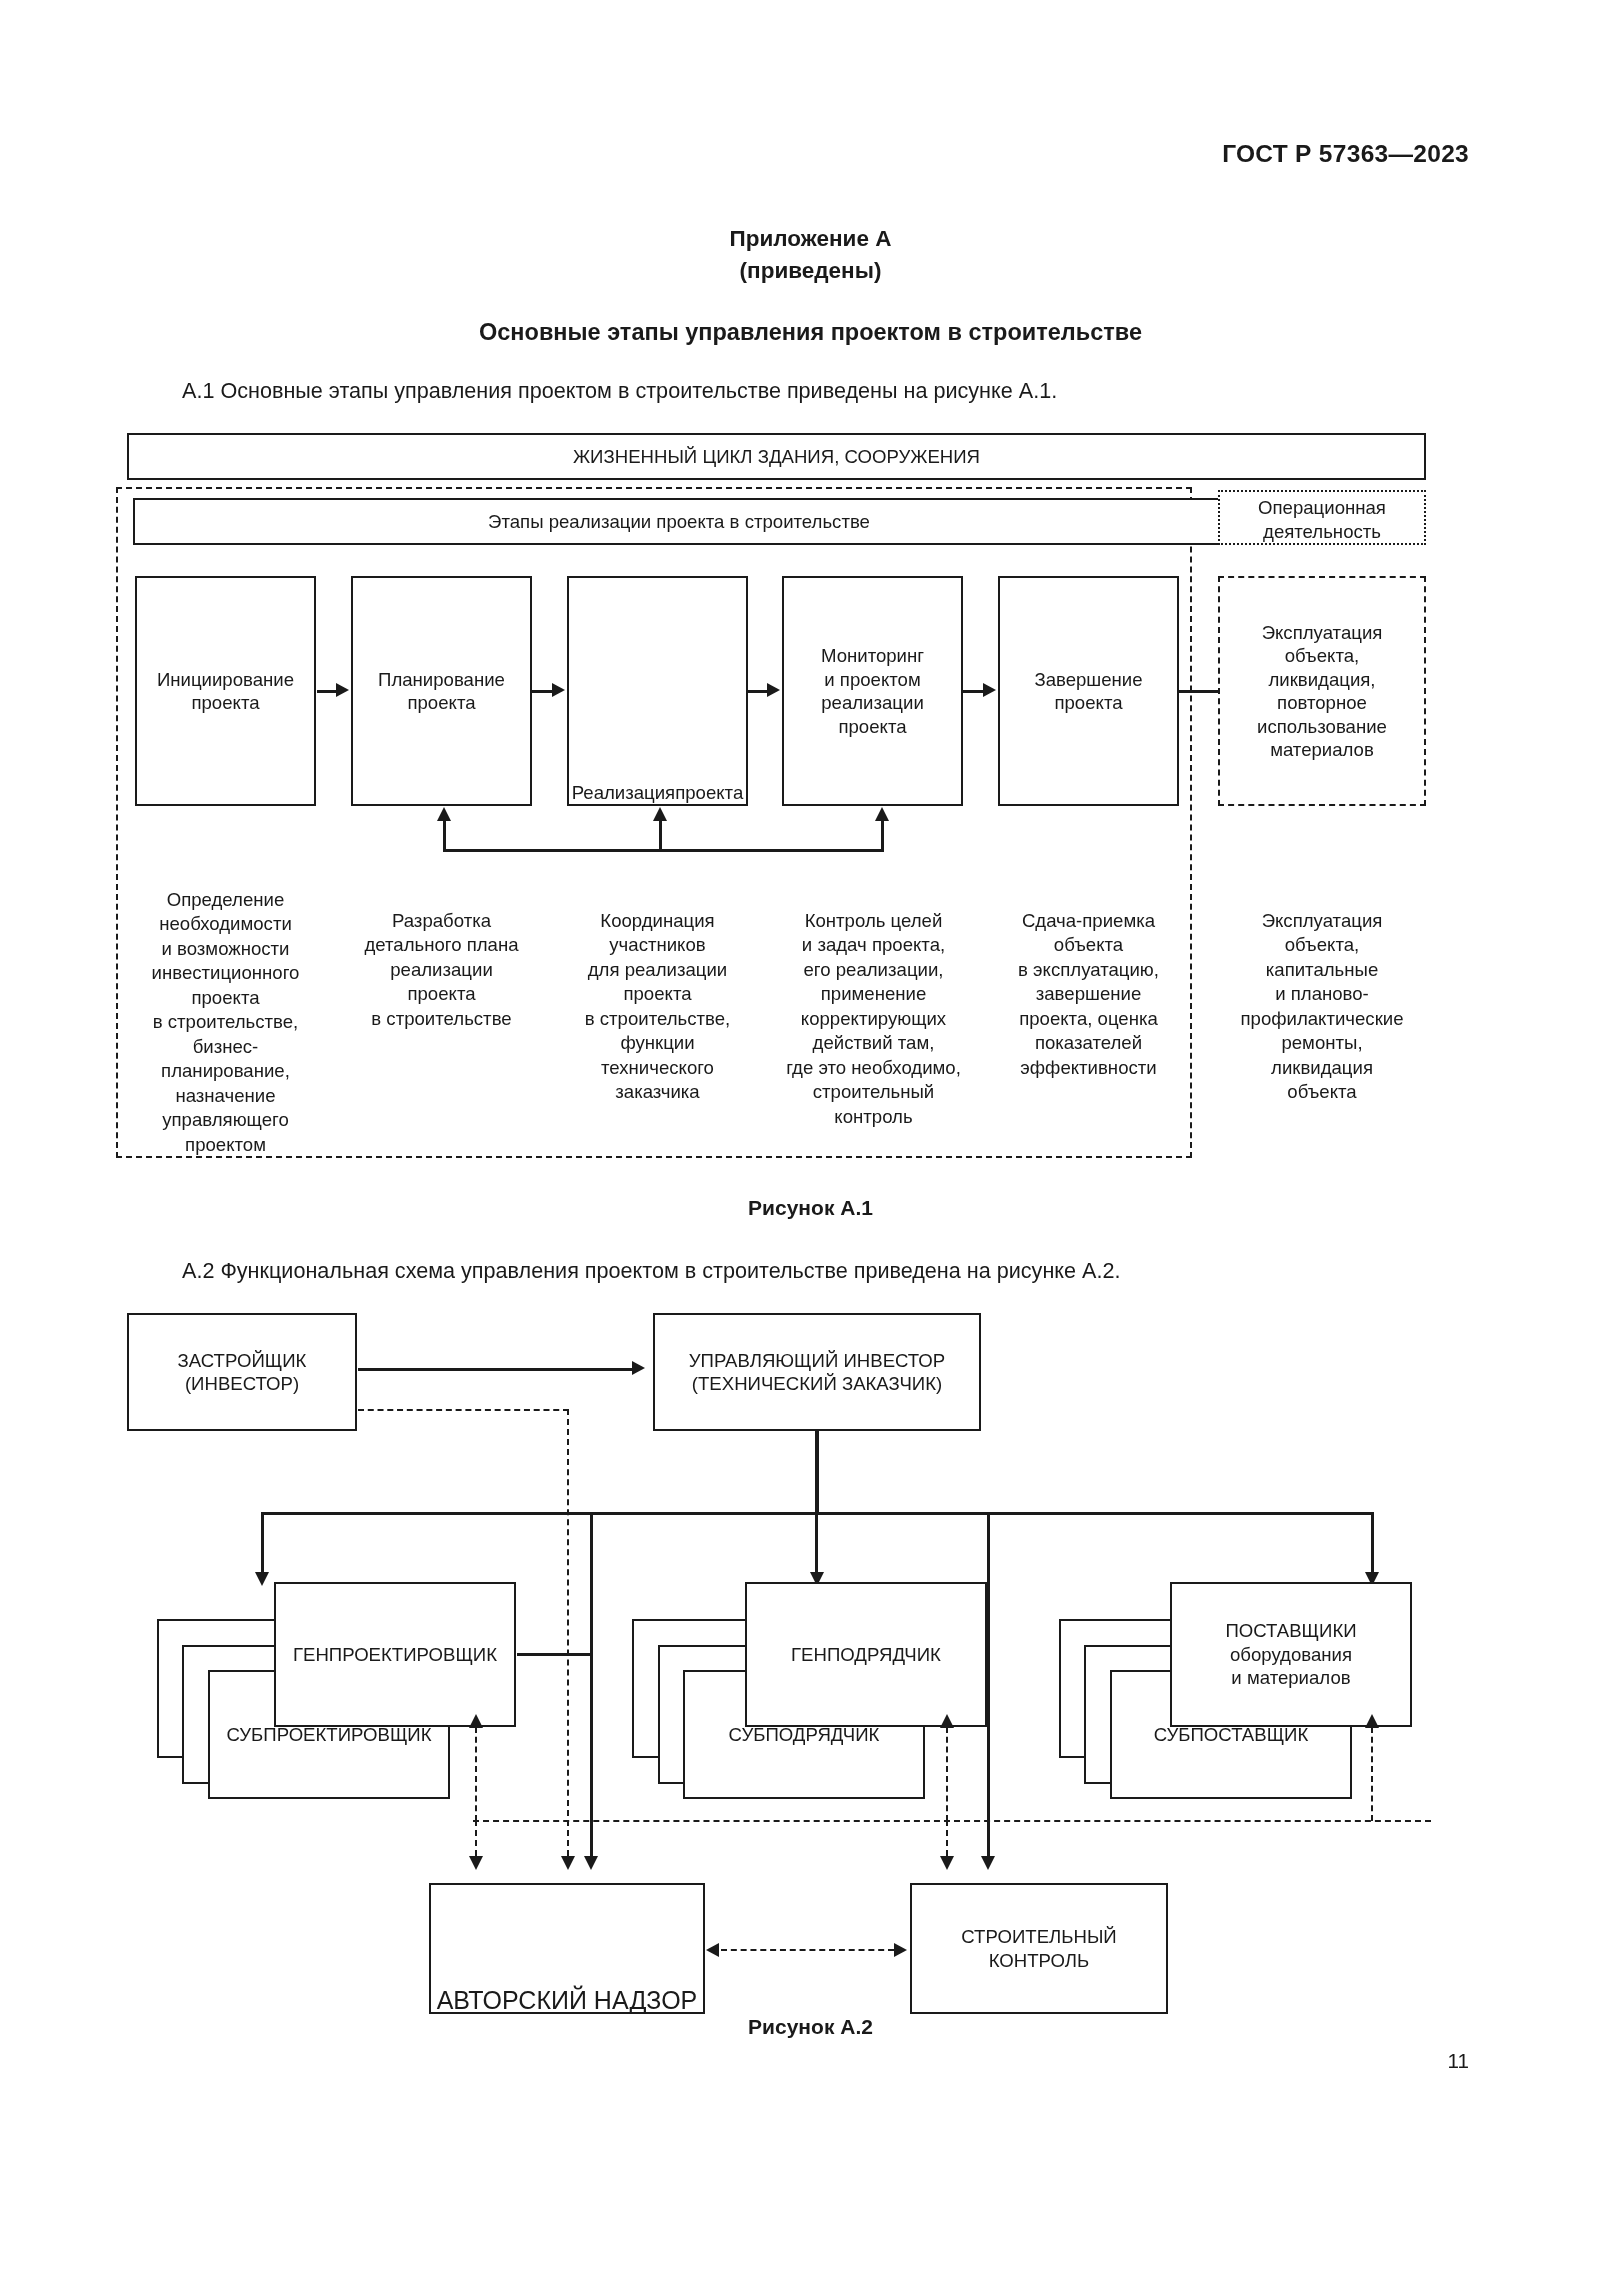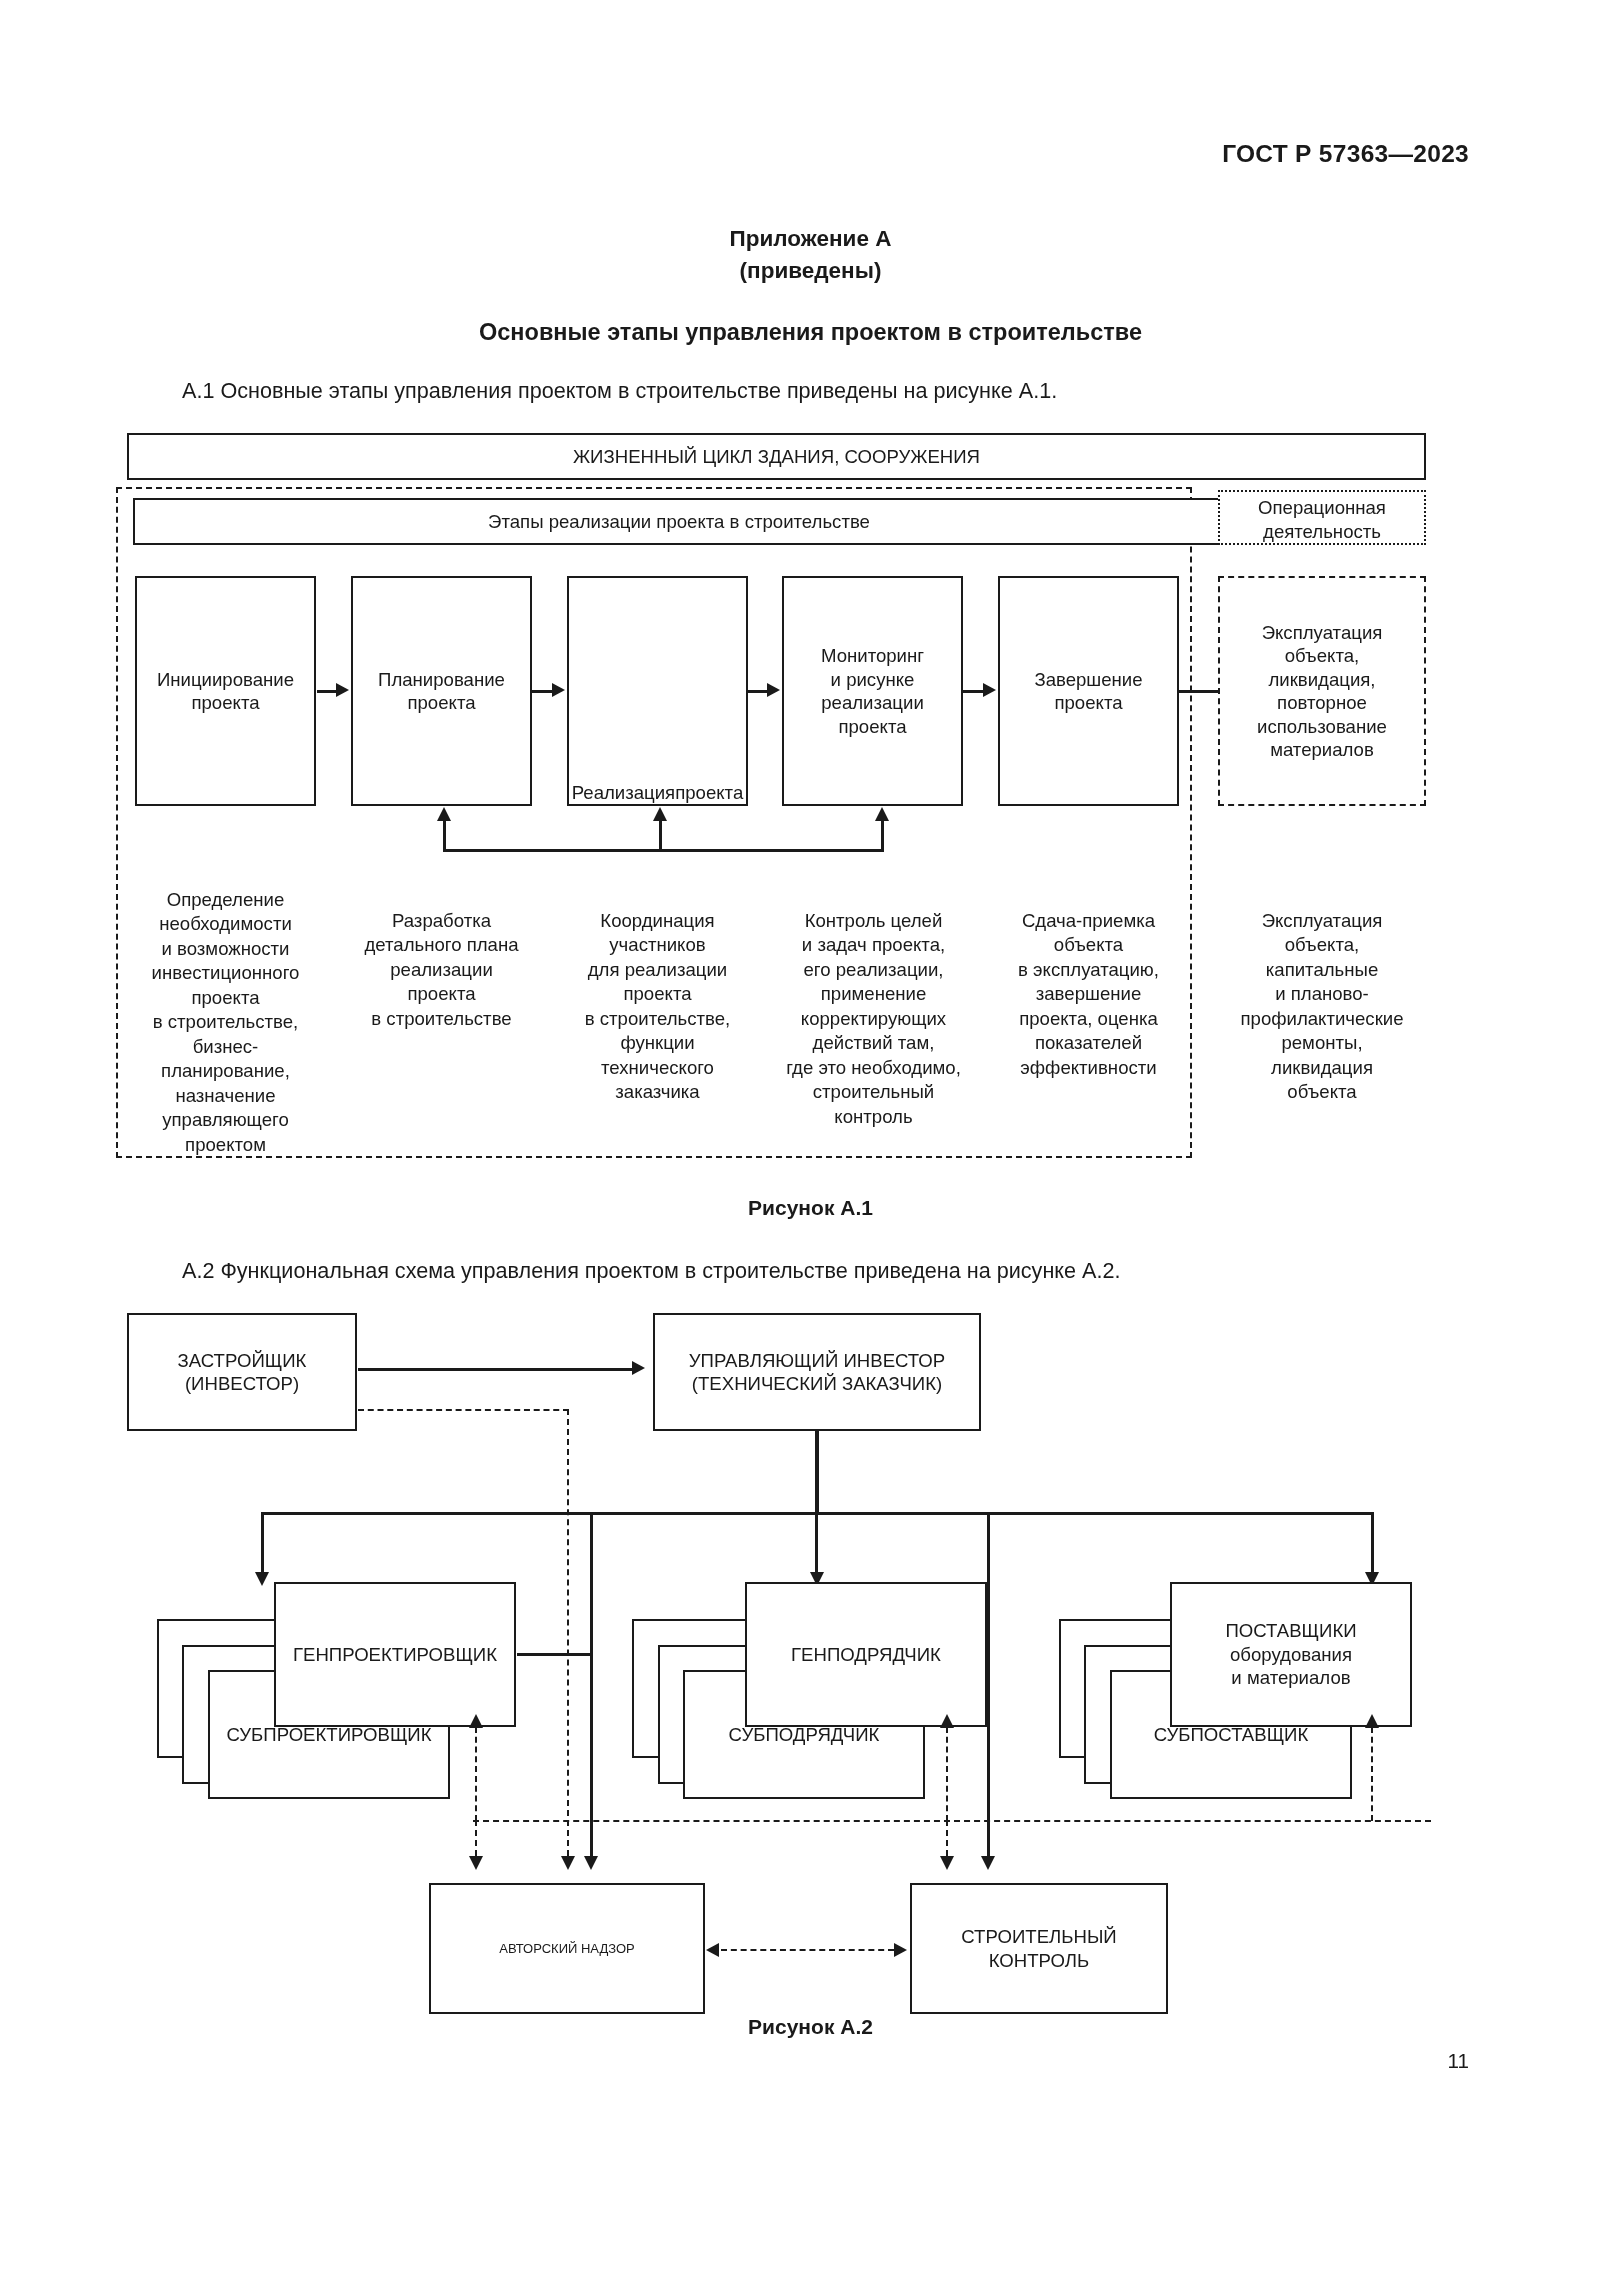--- a/index.html
+++ b/index.html
@@ -215,21 +215,21 @@
     <div class="box" style="left:351px; top:576px; width:181px; height:230px; flex-direction:column;">
       <span>Планирование</span>
       <span>проекта</span>
     </div>
     <div class="box" style="left:567px; top:576px; width:181px; height:230px; flex-direction:row;align-items:flex-end;">
       <span>Реализация</span>
       <span>проекта</span>
     </div>
     <div class="box" style="left:782px; top:576px; width:181px; height:230px; flex-direction:column;">
       <span>Мониторинг</span>
-      <span>и рисунке</span>
+      <span>и проектом</span>
       <span>реализации</span>
       <span>проекта</span>
     </div>
     <div class="box" style="left:998px; top:576px; width:181px; height:230px; flex-direction:column;">
       <span>Завершение</span>
       <span>проекта</span>
     </div>
 
     <div class="hline" style="left:317px; top:690px; width:19.6px;"></div>
     <div class="arr-r" style="left:336px; top:683px;"></div>
@@ -399,21 +399,21 @@
     <div class="vline-d" style="left:946px; top:1727px; height:94px;"></div>
     <div class="arr-u" style="left:940px; top:1714px;"></div>
     <div class="vline-d" style="left:1371px; top:1727px; height:94px;"></div>
     <div class="arr-u" style="left:1365px; top:1714px;"></div>
 
     <div class="vline-d" style="left:475px; top:1820px; height:36px;"></div>
     <div class="arr-d" style="left:469px; top:1856px;"></div>
     <div class="vline-d" style="left:946px; top:1820px; height:36px;"></div>
     <div class="arr-d" style="left:940px; top:1856px;"></div>
 
-    <div class="box" style="left:429px; top:1883px; width:276px; height:131px; font-size:13px;">
+    <div class="box" style="left:429px; top:1883px; width:276px; height:131px; font-size:25px;align-items:flex-end;">
       <span>АВТОРСКИЙ НАДЗОР</span>
     </div>
     <div class="box" style="left:910px; top:1883px; width:258px; height:131px; flex-direction:column; font-size:18.6px; white-space:pre-line;">
       <span>СТРОИТЕЛЬНЫЙ
 КОНТРОЛЬ</span>
     </div>
 
     <div class="hline-d" style="left:721px; top:1949px; width:173px;"></div>
     <div class="arr-l" style="left:706px; top:1943px;"></div>
     <div class="arr-r" style="left:894px; top:1943px;"></div>

